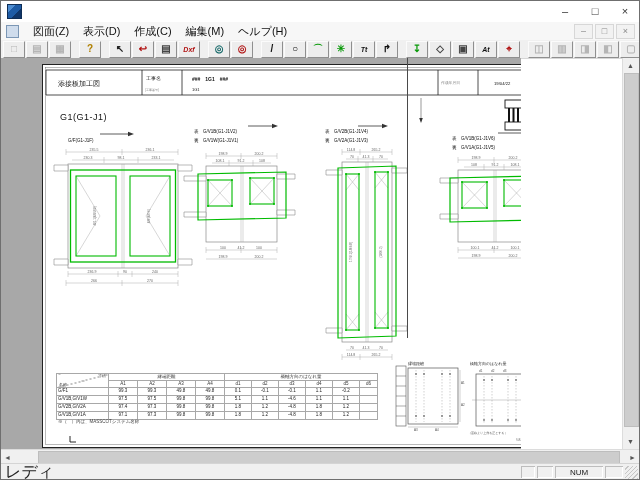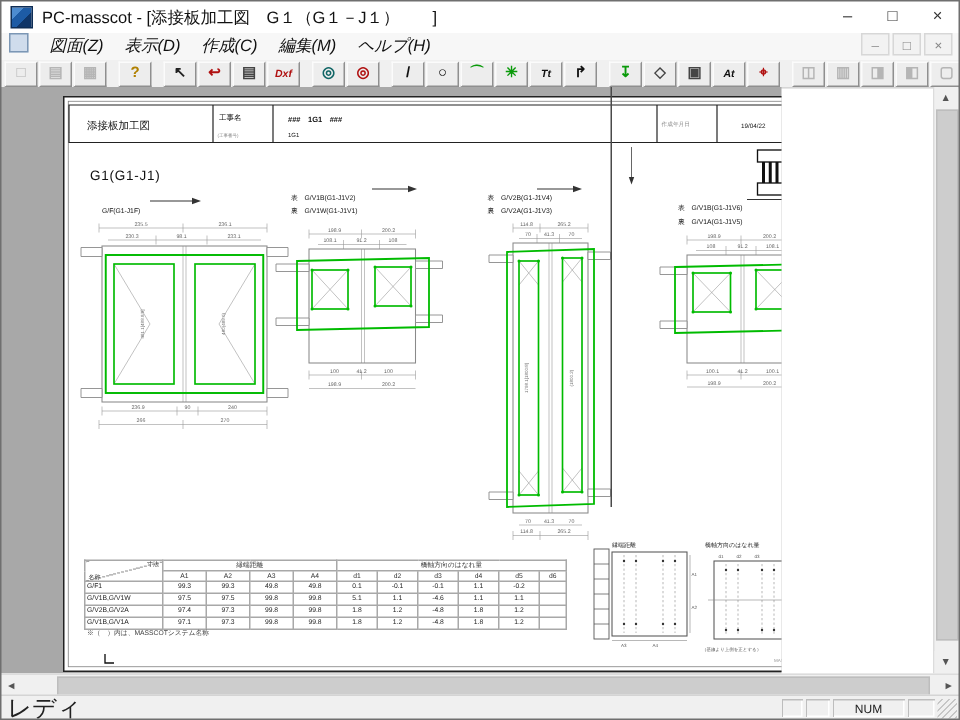--- a/index.html
+++ b/index.html
@@ -12,21 +12,21 @@
             display:flex;align-items:center;border-bottom:1px solid #ececec;}
   .app-icon{width:13px;height:13px;margin:0 6px 0 7px;border:1px solid #0e2d55;
             background:linear-gradient(135deg,#4d8cd0 0 30%,#1d5ba5 30% 62%,#0f3568 62% 100%);}
   .title-text{font-size:11px;color:#111;white-space:nowrap;}
   .win-controls{margin-left:auto;display:flex;height:100%;}
   .win-btn{width:30px;height:100%;display:flex;align-items:center;justify-content:center;
            font-size:11px;color:#333;}
 
   
   .menubar{position:absolute;top:22px;left:0;right:0;height:18px;background:#f7f7f7;
-           display:flex;align-items:flex-start;font-size:11px;border-bottom:1px solid #e2e2e2;font-style:italic;}
+           display:flex;align-items:center;font-size:11px;border-bottom:1px solid #e2e2e2;}
   .mdi-icon{width:11px;height:11px;border:1px solid #7c97b5;background:#cfdcec;margin:0 7px 0 6px;}
   .menu-item{padding:1px 7px;color:#111;white-space:nowrap;}
   .child-controls{margin-left:auto;display:flex;margin-right:5px;}
   .child-btn{width:17px;height:13px;font-size:9px;color:#888;display:flex;align-items:center;
              justify-content:center;border:1px solid #d7d7d7;margin-left:2px;background:#f2f2f2;}
 
   
   .toolbar{position:absolute;top:40px;left:0;right:0;height:18px;background:#f0f0f0;
            border-bottom:1px solid #d6d6d6;display:flex;align-items:center;padding-left:3px;}
   .tgroup{display:flex;margin-right:7px;}
@@ -94,21 +94,20 @@
   .grip{width:13px;height:13px;margin-left:2px;
         background:repeating-linear-gradient(135deg,transparent 0 2px,#c6c6c6 2px 3px);}
 </style>
 </head>
 <body>
 
 <div class="frame"></div>
 
 <div class="titlebar">
   <div class="app-icon"></div>
-  <div class="title-text">PC-masscot - [添接板加工図　G１（G１－J１）　　]</div>
   <div class="win-controls">
     <div class="win-btn">–</div>
     <div class="win-btn">□</div>
     <div class="win-btn">×</div>
   </div>
 </div>
 
 <div class="menubar">
   <div class="mdi-icon"></div>
   <div class="menu-item">図面(Z)</div>

